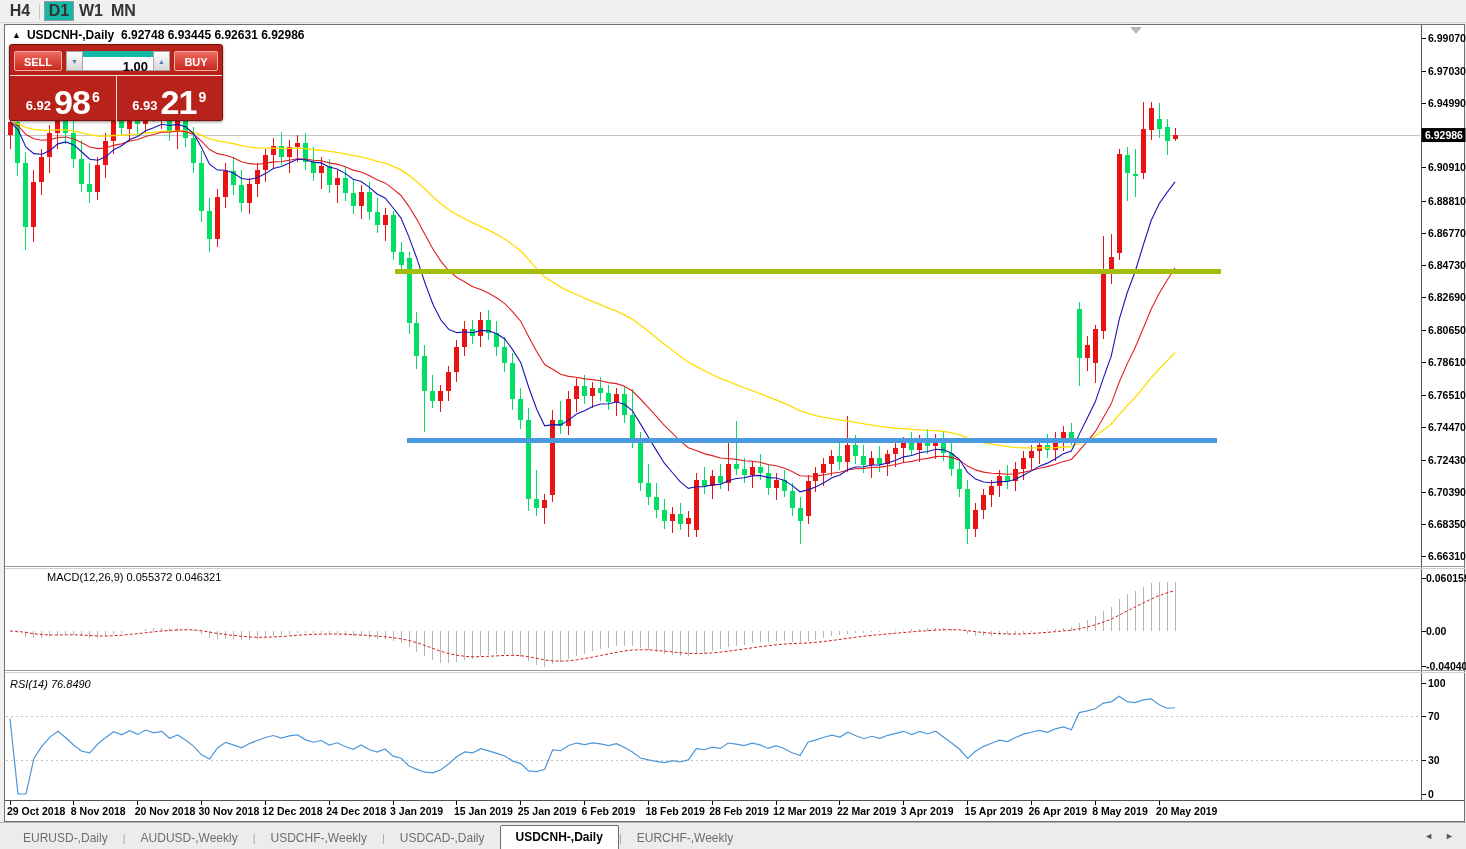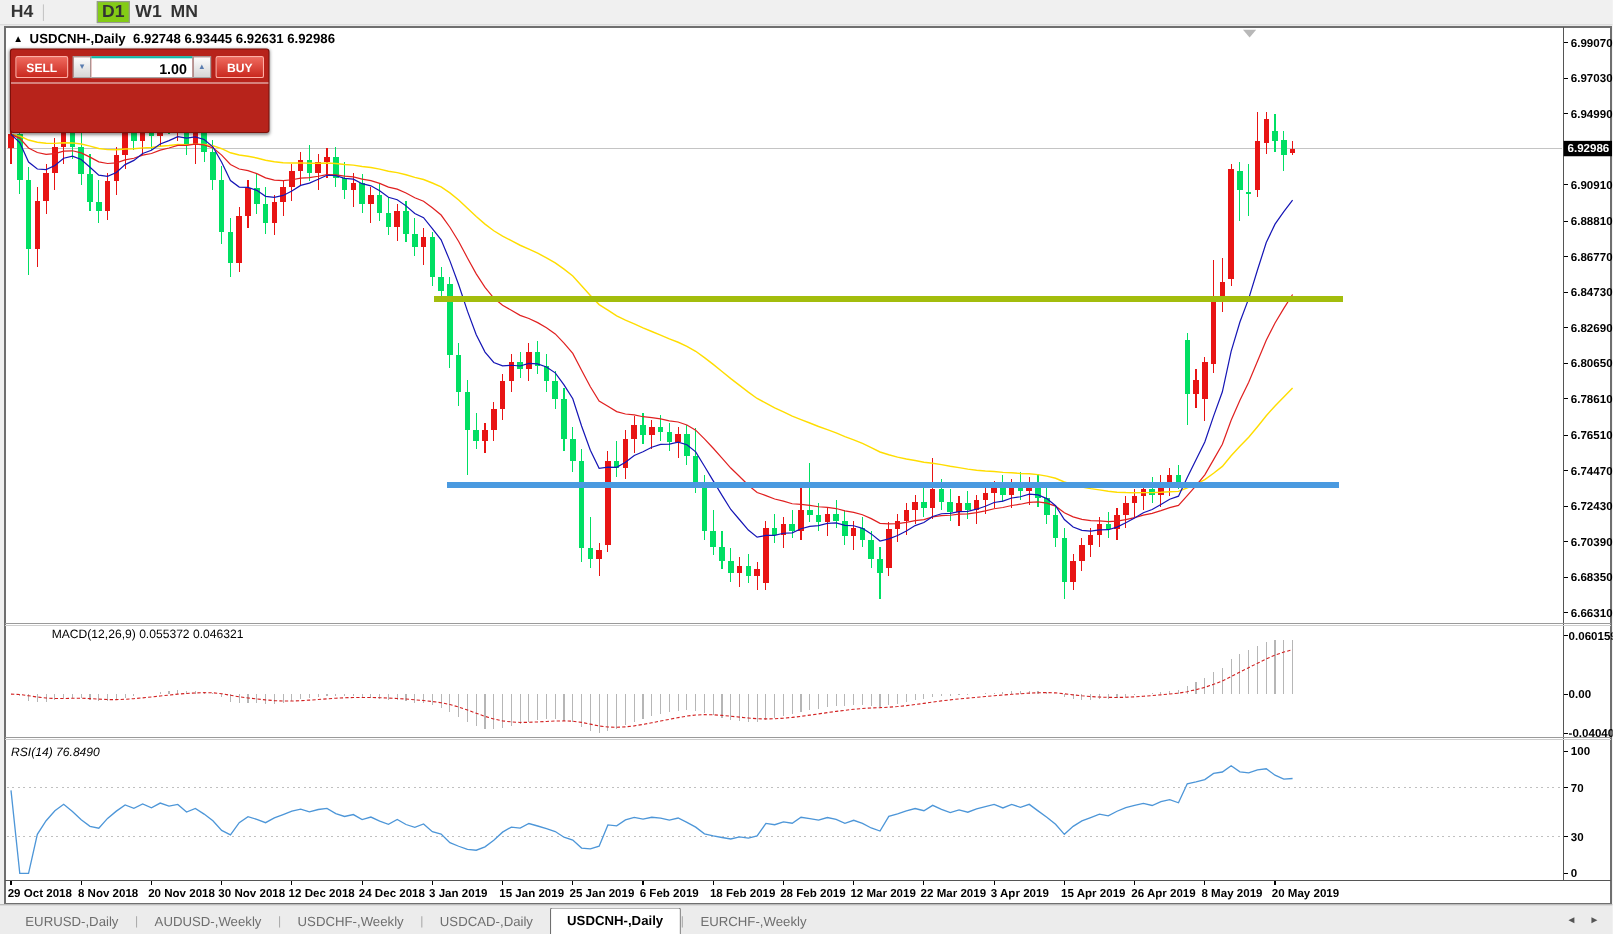--- a/index.html
+++ b/index.html
@@ -11,54 +11,54 @@
   
   .toolbar{
     position:absolute;left:0;top:0;width:1466px;height:23px;
     background:#f0f0f0;border-bottom:1px solid #d8d8d8;
     display:flex;align-items:center;padding-left:5px;box-sizing:border-box;
   }
   .tf-btn{
     min-width:24px;padding:0 2px;height:18px;line-height:18px;text-align:center;
     font-size:16px;font-weight:700;color:#333;margin-right:2px;border:1px solid transparent;
   }
-  .tf-btn.active{background:#84cc16;border:1px solid #979797;margin-left:44px;}
+  .tf-btn.active{background:#14b8a6;border:1px solid #979797;}
   .tf-sep{width:1px;height:15px;background:#c6c6c6;margin:0 4px 0 2px;}
   
   #chart-canvas{position:absolute;left:0;top:0;}
   .chart-title{
     position:absolute;left:12px;top:28px;font-size:12px;font-weight:700;color:#000;
     white-space:pre;z-index:5;text-align:right;
   }
   .chart-title .arrow{font-size:9px;margin-right:6px;position:relative;top:-1px;}
   .ind-label{position:absolute;font-size:11px;color:#000;z-index:5;white-space:pre;}
   #macd-label{left:10px;top:571px;padding-left:37px;}
   #rsi-label{left:10px;top:678px;font-style:italic;}
   
   .trade-panel{
-    position:absolute;left:9px;top:44px;width:236px;height:77px;z-index:6;
+    position:absolute;left:9px;top:44px;width:214px;height:77px;z-index:6;
     background:#b7231b;border:1px solid #7d100a;border-radius:3px;
     box-shadow:0 1px 3px rgba(0,0,0,.45);box-sizing:border-box;
   }
   .tp-row1{display:flex;align-items:center;height:25px;padding:3px 4px 2px 4px;
     border-bottom:1px solid rgba(255,255,255,.85);box-sizing:content-box;}
   .btn-trade{
     height:20px;background:linear-gradient(#ef6a5e,#c9281e);
     border:1px solid #ffb0a6;color:#fff;font-size:11px;font-weight:700;
     text-align:center;line-height:20px;border-radius:2px;box-sizing:border-box;
   }
   .btn-sell{flex:0 0 48px;}
   .btn-buy{flex:0 0 44px;}
   .tp-spinner{flex:1;display:flex;margin:0 4px;height:20px;}
   .spin-btn{
     width:17px;background:linear-gradient(#fdfdfd,#d6d6d6);border:1px solid #a6a6a6;
     color:#5a7db0;font-size:8px;text-align:center;line-height:19px;box-sizing:border-box;
   }
   .vol-field{
-    flex:1;background:#fff;border-top:2px solid #14b8a6;border-bottom:1px solid #a6a6a6;
+    flex:1;background:#fff;border-top:6px solid #14b8a6;border-bottom:1px solid #a6a6a6;
     color:#000;font-size:13px;font-weight:700;text-align:right;
     padding-right:5px;line-height:19px;box-sizing:border-box;
   }
   .tp-row2{display:flex;height:46px;}
   .tp-price{flex:1;display:flex;align-items:flex-end;justify-content:center;
     color:#fff;padding-bottom:5px;box-sizing:border-box;}
   .tp-price.sell-side{border-right:1px solid rgba(255,255,255,.85);}
   .pp-small{font-size:13px;font-weight:700;margin-right:3px;line-height:22px;}
   .pp-big{font-size:34px;font-weight:700;line-height:30px;letter-spacing:-1px;}
   .pp-sup{font-size:14px;font-weight:700;margin-left:2px;position:relative;top:-13px;line-height:14px;}
@@ -673,20 +673,32 @@
 <div class="trade-panel">
   <div class="tp-row1">
     <div class="btn-trade btn-sell">SELL</div>
     <div class="tp-spinner">
       <div class="spin-btn" style="font-size:7px;">▼</div>
       <div class="vol-field">1.00</div>
       <div class="spin-btn" style="font-size:7px;">▲</div>
     </div>
     <div class="btn-trade btn-buy">BUY</div>
   </div>
+  <div class="tp-row2">
+    <div class="tp-price sell-side">
+      <span class="pp-small">6.92</span>
+      <span class="pp-big">98</span>
+      <span class="pp-sup">6</span>
+    </div>
+    <div class="tp-price">
+      <span class="pp-small">6.93</span>
+      <span class="pp-big">21</span>
+      <span class="pp-sup">9</span>
+    </div>
+  </div>
 </div>
 
 <div class="ind-label" id="macd-label"><span>MACD(12,26,9)</span> <span>0.055372</span> <span>0.046321</span></div>
 <div class="ind-label" id="rsi-label"><span>RSI(14)</span> <span>76.8490</span></div>
 
 <div class="tabbar">
   <span class="tab">EURUSD-,Daily</span>
   <span class="tab-sep">|</span>
   <span class="tab">AUDUSD-,Weekly</span>
   <span class="tab-sep">|</span>

